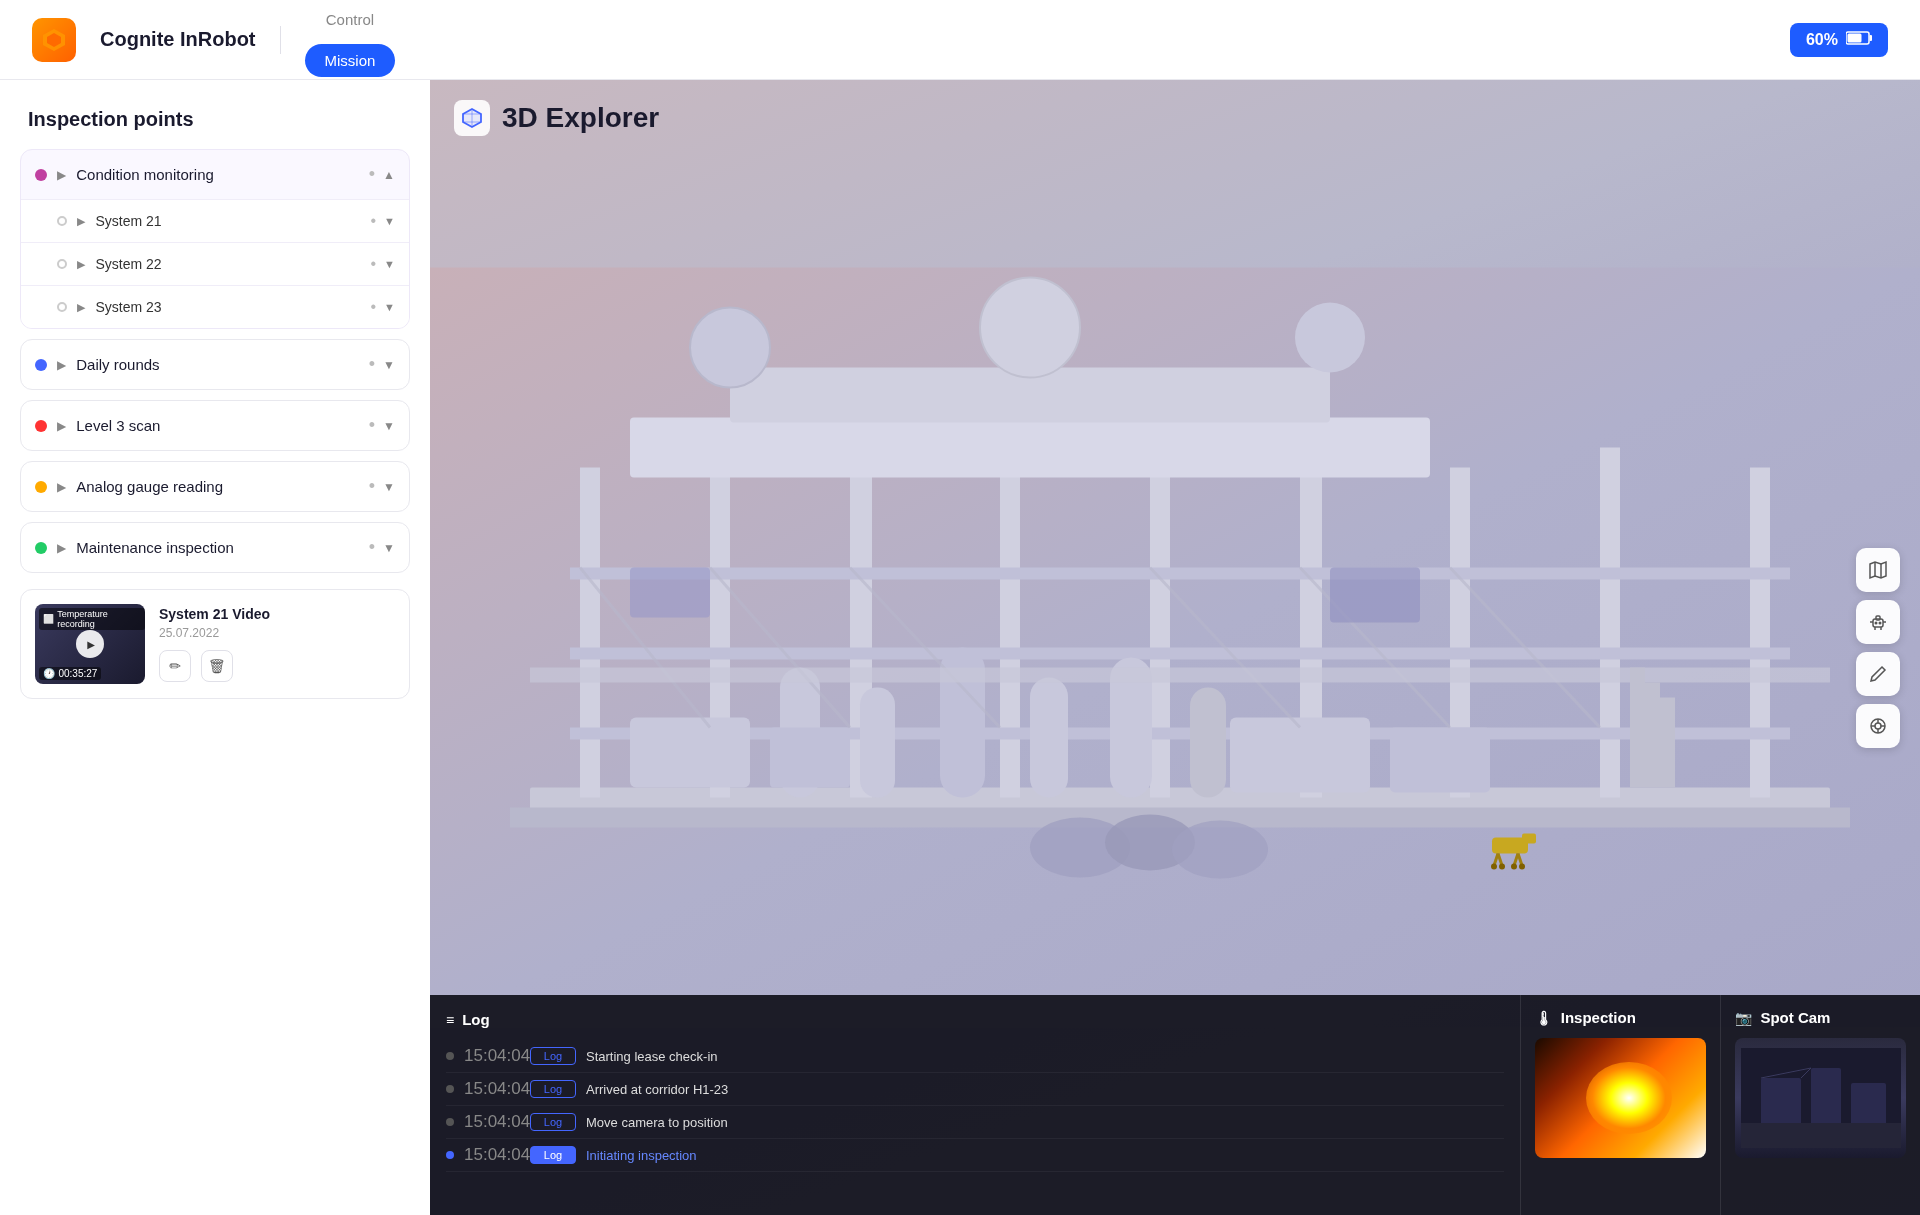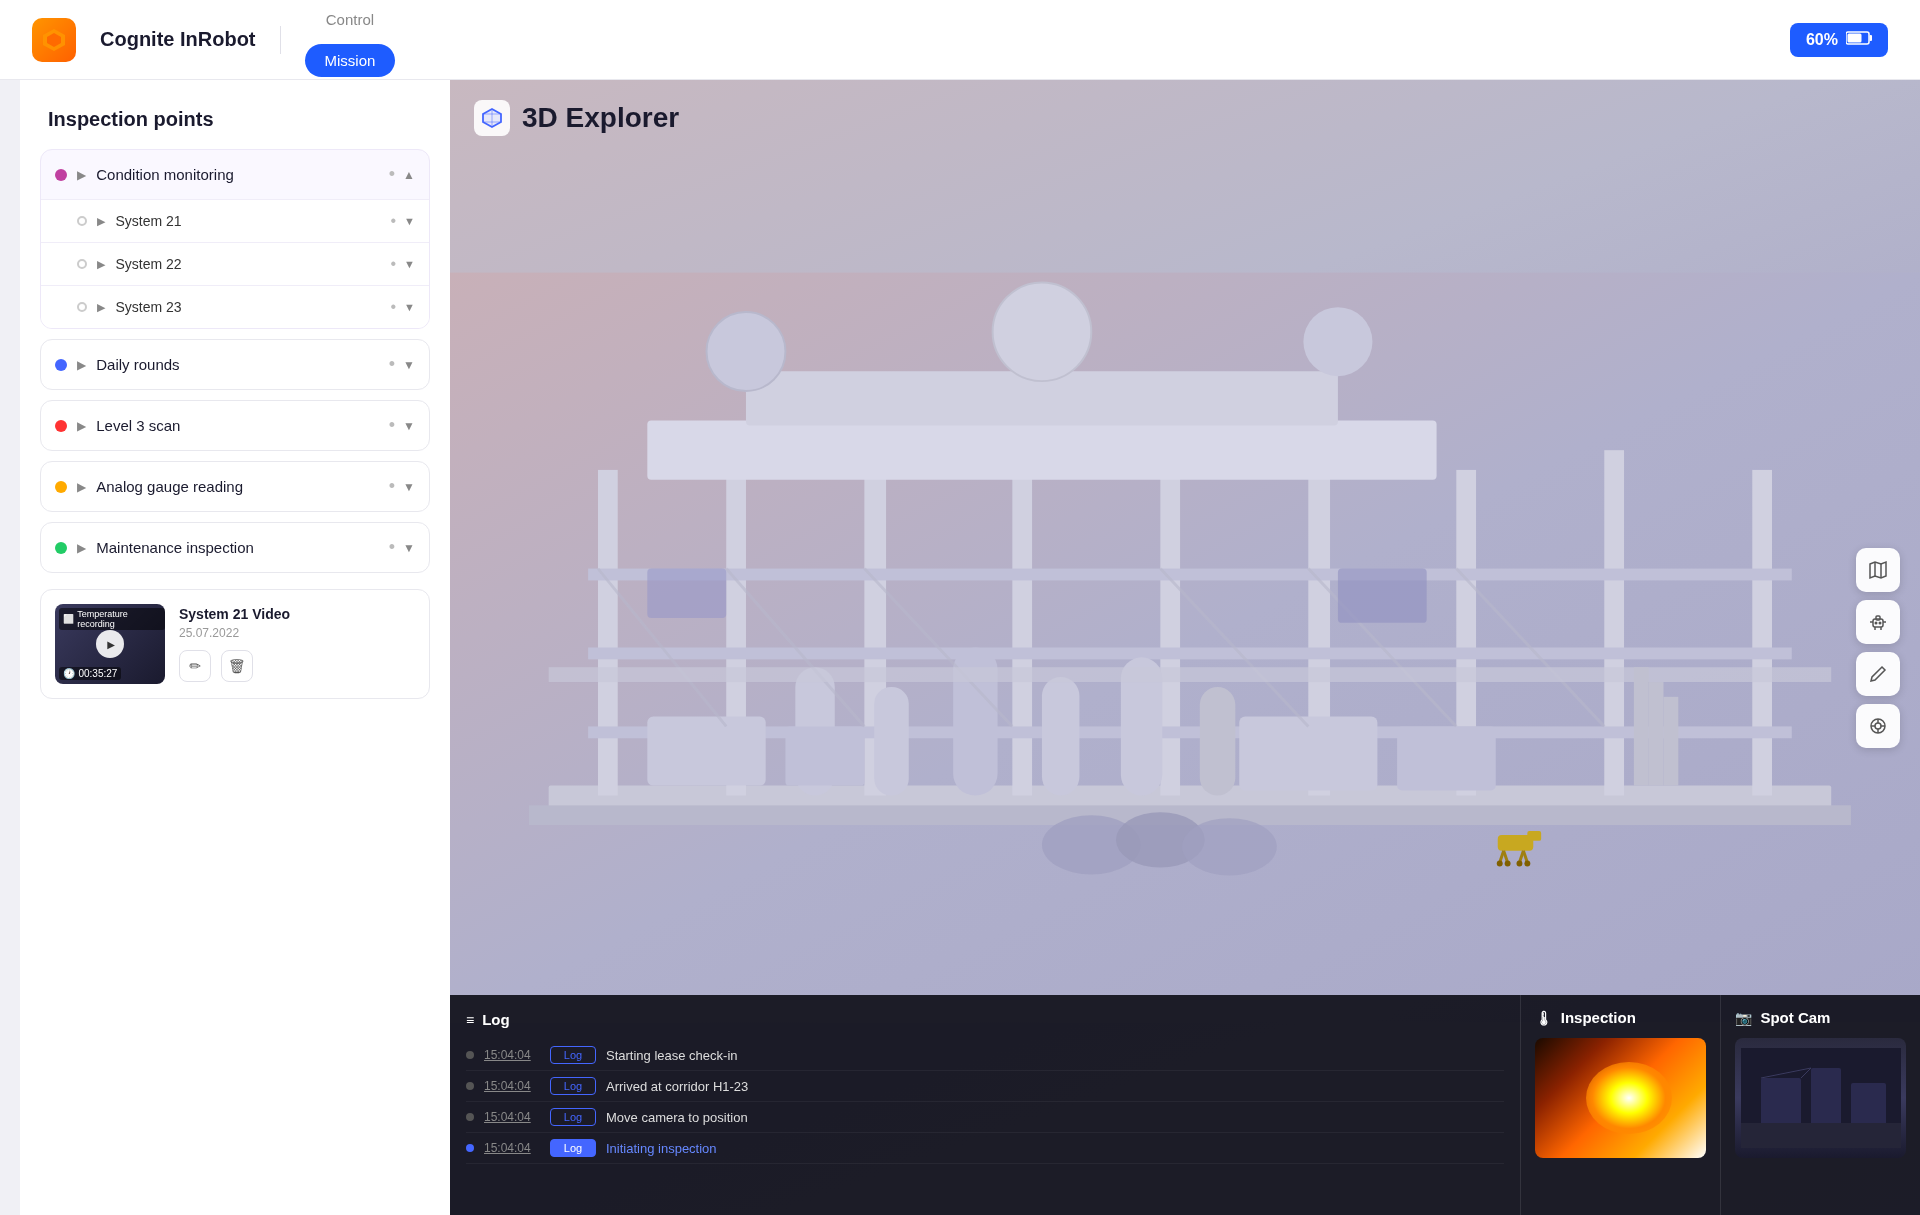--- a/index.html
+++ b/index.html
@@ -14,21 +14,21 @@
     .header-left { display: flex; align-items: center; gap: 24px; }
     .logo { width: 44px; height: 44px; background: linear-gradient(135deg, #ff9500, #ff6000); border-radius: 10px; display: flex; align-items: center; justify-content: center; font-size: 22px; }
     .app-name { font-size: 20px; font-weight: 700; color: #1a1a2e; }
     .divider { width: 1px; height: 28px; background: #e0e0e8; }
     .nav-tabs { display: flex; gap: 8px; flex-direction: column; }
     .nav-tab { padding: 8px 20px; border-radius: 20px; font-size: 15px; cursor: pointer; border: none; background: transparent; color: #888; font-weight: 500; }
     .nav-tab.active { background: #1e5cff; color: #fff; }
     .battery-badge { background: #1e5cff; color: #fff; padding: 8px 16px; border-radius: 8px; font-size: 16px; font-weight: 600; display: flex; align-items: center; gap: 8px; }
 
     
-    .main { display: flex; height: calc(1215px - 80px); padding-left: 20px; }
+    .main { display: flex; height: calc(1215px - 80px); }
 
     
     .sidebar { width: 430px; background: #fff; padding: 28px 20px; overflow-y: auto; flex-shrink: 0; }
     .sidebar-title { font-size: 20px; font-weight: 600; color: #1a1a2e; margin-bottom: 18px; padding: 0 8px; }
 
     .inspection-group { background: #faf8ff; border-radius: 12px; margin-bottom: 10px; overflow: hidden; border: 1px solid #ede8f8; }
     .group-header { display: flex; align-items: center; padding: 14px 14px; cursor: pointer; }
     .group-dot { width: 12px; height: 12px; border-radius: 50%; margin-right: 10px; flex-shrink: 0; }
     .group-chevron { color: #888; margin-right: 10px; font-size: 12px; }
     .group-name { flex: 1; font-size: 15px; font-weight: 500; color: #1a1a2e; }
@@ -77,21 +77,21 @@
     
     .bottom-panels { position: absolute; bottom: 0; left: 0; right: 0; display: flex; gap: 0; height: 220px; }
     .log-panel { flex: 1; background: rgba(15,15,25,0.92); color: #fff; padding: 16px; overflow: hidden; }
     .panel-header { display: flex; align-items: center; gap: 8px; margin-bottom: 12px; font-size: 15px; font-weight: 600; color: #fff; }
     .panel-icon { font-size: 14px; }
 
     .log-row { display: flex; align-items: center; gap: 10px; padding: 6px 0; border-bottom: 1px solid rgba(255,255,255,0.05); }
     .log-row.active { color: #6688ff; }
     .log-dot { width: 8px; height: 8px; border-radius: 50%; background: #555; flex-shrink: 0; }
     .log-dot.active { background: #4466ff; }
-    .log-time { font-size: 12px; color: #888; width: 56px; flex-shrink: 0; text-decoration: underline; }
+    .log-time { font-size: 17px; color: #888; width: 56px; flex-shrink: 0; }
     .log-badge { background: transparent; border: 1px solid #4466ff; color: #4466ff; padding: 2px 10px; border-radius: 4px; font-size: 11px; min-width: 46px; text-align: center; flex-shrink: 0; }
     .log-badge.filled { background: #4466ff; color: #fff; border-color: #4466ff; }
     .log-msg { font-size: 13px; color: #ddd; flex: 1; }
     .log-msg.active { color: #6688ff; font-weight: 500; }
 
     .temp-panel { width: 200px; background: rgba(15,15,25,0.92); padding: 14px; flex-shrink: 0; border-left: 1px solid rgba(255,255,255,0.1); }
     .cam-panel { width: 200px; background: rgba(15,15,25,0.92); padding: 14px; flex-shrink: 0; border-left: 1px solid rgba(255,255,255,0.1); }
 
     .temp-visual { width: 100%; height: 120px; background: linear-gradient(135deg, #1a0a00, #8b2200, #ff6600, #ffaa00, #ffffff); border-radius: 8px; margin-top: 8px; position: relative; overflow: hidden; }
     .temp-blob { position: absolute; top: 20%; left: 30%; width: 50%; height: 60%; background: radial-gradient(ellipse, #ffffff 0%, #ffff00 30%, #ff8800 60%, transparent 100%); border-radius: 50%; }

